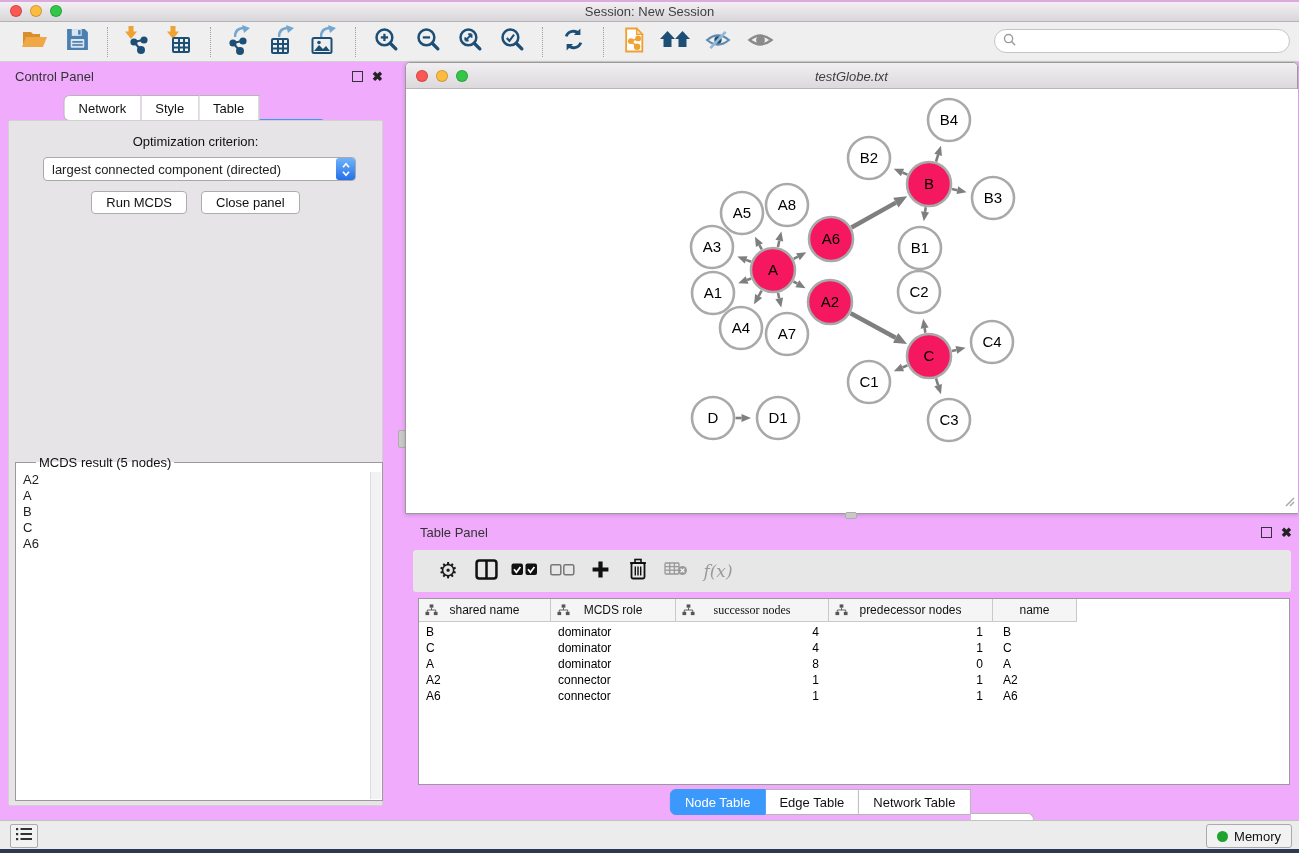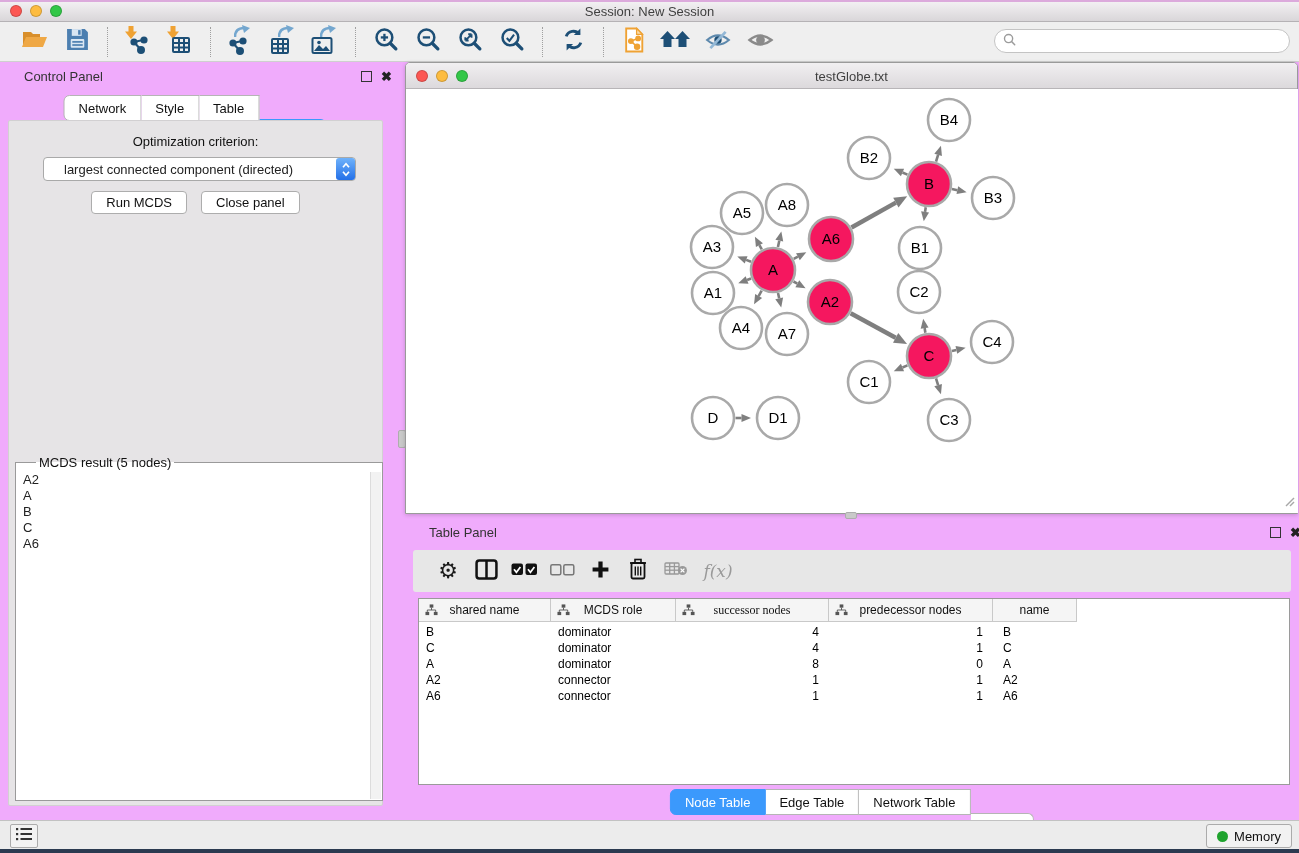--- a/index.html
+++ b/index.html
@@ -21,54 +21,54 @@
   .tsep{width:0;height:30px;border-left:1px dotted #9f9f9f;margin:0 9px;}
   .stack{position:relative;width:30px;height:30px;}
   .stack .over{position:absolute;left:1px;top:-2px;}
   .stack .base{position:absolute;left:6px;top:8px;}
   #searchbox{position:absolute;right:9px;top:7px;width:296px;height:24px;background:#fff;
     border:1px solid #C4C4C4;border-radius:12px;display:flex;align-items:center;padding:0 8px;}
   #searchbox input{border:none;outline:none;flex:1;font-size:12px;background:transparent;margin-left:5px;
     font-family:"Liberation Sans",sans-serif;}
   
   #control-panel{position:absolute;left:0;top:62px;width:390px;height:748px;}
-  .panel-head{position:absolute;left:12px;top:0;width:100%;height:28px;display:flex;align-items:center;}
+  .panel-head{position:absolute;left:3px;top:0;width:100%;height:28px;display:flex;align-items:center;}
   .panel-head .ptitle{font-size:13px;color:#333;margin-left:12px;flex:1;}
   .float-ico{width:11px;height:11px;border:1.6px solid #333;margin-right:9px;}
   .close-ico{font-size:13px;color:#222;margin-right:10px;font-weight:bold;line-height:1;}
   .tabrow{position:absolute;display:flex;height:22px;}
   #cp-tabs{top:33px;left:50%;transform:translateX(-50%);}
   .tab{background:#fff;border:1px solid #B5B5B5;border-left:none;font-size:13px;color:#111;
        display:flex;align-items:center;padding:12px 14px;}
   .tab:first-child{border-left:1px solid #B5B5B5;border-radius:6px 0 0 6px;}
   .tab:last-child{border-radius:0 6px 6px 0;margin-top:24px;}
   .tab.active{background:#3B99FC;border-color:#3B99FC;color:#fff;}
   #cp-inner{position:absolute;left:8px;top:58px;width:375px;height:686px;background:#E6E4E6;
     border:1px solid #D2D0D2;border-radius:2px;}
   #opt-label{position:absolute;left:0;top:13px;width:100%;text-align:center;font-size:13px;color:#111;}
   #criterion{position:absolute;left:34px;top:36px;width:313px;height:24px;background:#fff;
     border:1px solid #A9A9A9;border-radius:4px;display:flex;align-items:center;}
-  #criterion .val{flex:1;font-size:13px;padding-left:20px;white-space:nowrap;overflow:hidden;}
+  #criterion .val{flex:1;font-size:13px;padding-left:8px;white-space:nowrap;overflow:hidden;}
   #criterion .stepper{width:19px;height:22px;margin-right:0px;border-radius:3px;
     background:linear-gradient(#6FB2FB,#2470E8);display:flex;align-items:center;justify-content:center;}
   .btnrow{position:absolute;top:70px;left:0;width:100%;display:flex;justify-content:center;gap:14px;}
   .pushbtn{background:#fff;border:1px solid #ADADAD;border-radius:4px;font-size:13px;color:#111;
     padding:3px 14px;height:23px;display:flex;align-items:center;}
   #result-box{position:absolute;left:6px;top:334px;width:368px;height:346px;border:1px solid #9A9A9A;
     margin:0;padding:0;background:#fff;}
   #result-box legend{font-size:13px;color:#111;margin-left:20px;padding:0 3px;background:transparent;}
   #result-list{position:absolute;left:1px;top:2px;right:12px;bottom:1px;font-size:13px;}
   #result-list .ritem{padding-left:6px;line-height:16px;}
   #result-scroll{position:absolute;right:1px;top:2px;width:11px;bottom:1px;background:#F2F2F2;
     border-left:1px solid #DCDCDC;}
   
   #network-window{position:absolute;left:405px;top:62px;width:893px;height:452px;background:#fff;
     border:1px solid #9A9A9A;border-radius:5px 5px 0 0;box-shadow:0 1px 4px rgba(0,0,0,.18);}
   #nw-titlebar{position:absolute;left:0;top:0;width:100%;height:26px;border-radius:4px 4px 0 0;
-    background:linear-gradient(#F1EFF1,#DCD9DC);border-bottom:1px solid #B8B5B8;}
+    background:linear-gradient(#F1EFF1,#DCD9DC);border-bottom:1px solid #B8B5B8;font-style:italic;}
   #nw-titlebar .lights{top:7px;}
   #nw-titlebar .title{position:absolute;left:0;right:0;top:6px;text-align:center;font-size:13px;color:#3f3f3f;}
   #nw-canvas{position:absolute;left:1px;top:26px;width:891px;height:424px;background:#fff;overflow:hidden;}
   #resize-grip{position:absolute;right:2px;bottom:2px;}
   #h-split-handle{position:absolute;left:845px;top:512px;width:12px;height:7px;background:#C9C9C9;
     border:1px solid #ADADAD;border-radius:2px;}
   #v-split-handle{position:absolute;left:398px;top:430px;width:8px;height:18px;background:#C9C9C9;
     border:1px solid #ADADAD;border-radius:2px;}
   
   #table-panel{position:absolute;left:405px;top:518px;width:894px;height:302px;}

